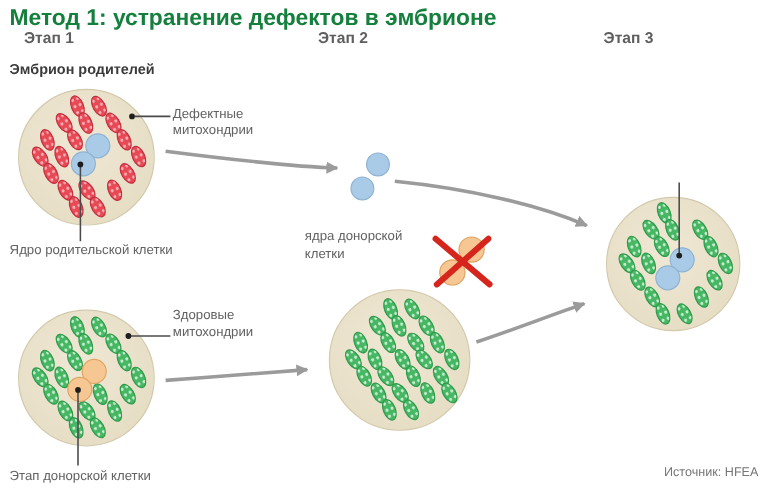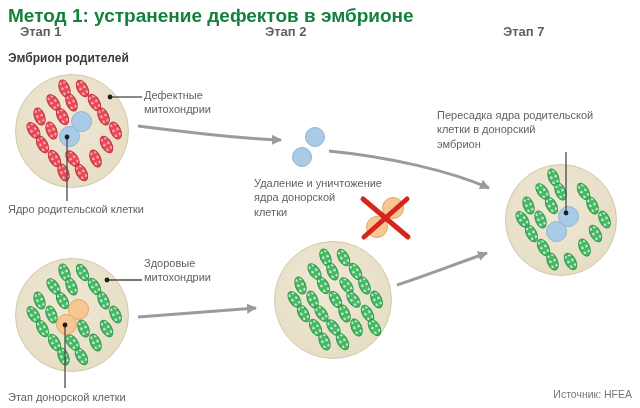--- a/index.html
+++ b/index.html
@@ -20,21 +20,21 @@
 </style>
 </head>
 <body>
 
 <div id="stage">
 
   <div class="title">Метод 1: устранение дефектов в эмбрионе</div>
 
   <div class="stage-label" style="left:20px;top:24px;">Этап 1</div>
   <div class="stage-label" style="left:265px;top:24px;">Этап 2</div>
-  <div class="stage-label" style="left:503px;top:24px;">Этап 7</div>
+  <div class="stage-label" style="left:503px;top:24px;">Этап 3</div>
 
   <div class="cell-header" style="left:8px;top:51px;">Эмбрион родителей</div>
 
   <div class="cell" id="cell-parent" style="left: 15px; top: 74px; height: 114px; width: 114px;">
       <div class="mito" style="left: 43px; top: 3.5px; background: radial-gradient(circle at 2.5px 2.5px, rgb(246, 174, 180) 1.1px, transparent 1.5px) 0% 0% / 4.5px 5.5px rgb(232, 74, 85); border-color: rgb(194, 47, 63); transform: rotate(-22deg);"></div>
       <div class="mito" style="left: 61px; top: 3.5px; background: radial-gradient(circle at 2.5px 2.5px, rgb(246, 174, 180) 1.1px, transparent 1.5px) 0% 0% / 4.5px 5.5px rgb(232, 74, 85); border-color: rgb(194, 47, 63); transform: rotate(-30deg);"></div>
       <div class="mito" style="left: 31.5px; top: 17.5px; background: radial-gradient(circle at 2.5px 2.5px, rgb(246, 174, 180) 1.1px, transparent 1.5px) 0% 0% / 4.5px 5.5px rgb(232, 74, 85); border-color: rgb(194, 47, 63); transform: rotate(-36deg);"></div>
       <div class="mito" style="left: 49.5px; top: 17.5px; background: radial-gradient(circle at 2.5px 2.5px, rgb(246, 174, 180) 1.1px, transparent 1.5px) 0% 0% / 4.5px 5.5px rgb(232, 74, 85); border-color: rgb(194, 47, 63); transform: rotate(-23deg);"></div>
       <div class="mito" style="left: 72.5px; top: 17.5px; background: radial-gradient(circle at 2.5px 2.5px, rgb(246, 174, 180) 1.1px, transparent 1.5px) 0% 0% / 4.5px 5.5px rgb(232, 74, 85); border-color: rgb(194, 47, 63); transform: rotate(-31deg);"></div>
       <div class="mito" style="left: 18px; top: 31.5px; background: radial-gradient(circle at 2.5px 2.5px, rgb(246, 174, 180) 1.1px, transparent 1.5px) 0% 0% / 4.5px 5.5px rgb(232, 74, 85); border-color: rgb(194, 47, 63); transform: rotate(-21deg);"></div>
@@ -135,28 +135,23 @@
   <div class="ann" style="left:8px;top:202px;white-space:nowrap;">Ядро родительской клетки</div>
   <div class="ann" style="left:144px;top:256px;width:100px;">
     <span>Здоровые</span><br>
     <span>митохондрии</span>
   </div>
   <div class="ann" style="left:8px;top:390px;white-space:nowrap;">Этап донорской клетки</div>
   <div class="ann" style="left:266px;top:86px;width:145px;">
     <br>
   </div>
   <div class="ann" style="left:254px;top:176px;width:160px;">
-    <span>Удаление и уничтожение</span><br>
+    <br>
     <span>ядра донорской</span><br>
     <span>клетки</span>
-  </div>
-  <div class="ann" style="left:437px;top:108px;width:185px;">
-    <span>Пересадка ядра родительской</span><br>
-    <span>клетки в донорский</span><br>
-    <span>эмбрион</span>
   </div>
 
   <div class="source">Источник: HFEA</div>
 
   <svg id="overlay" width="640" height="408">
     <defs>
       <marker id="ah" markerUnits="userSpaceOnUse" markerWidth="11" markerHeight="10" refX="9" refY="5" orient="auto">
         <path d="M0,0 L10,5 L0,10 Z" fill="#9b9b9b"></path>
       </marker>
     </defs>

